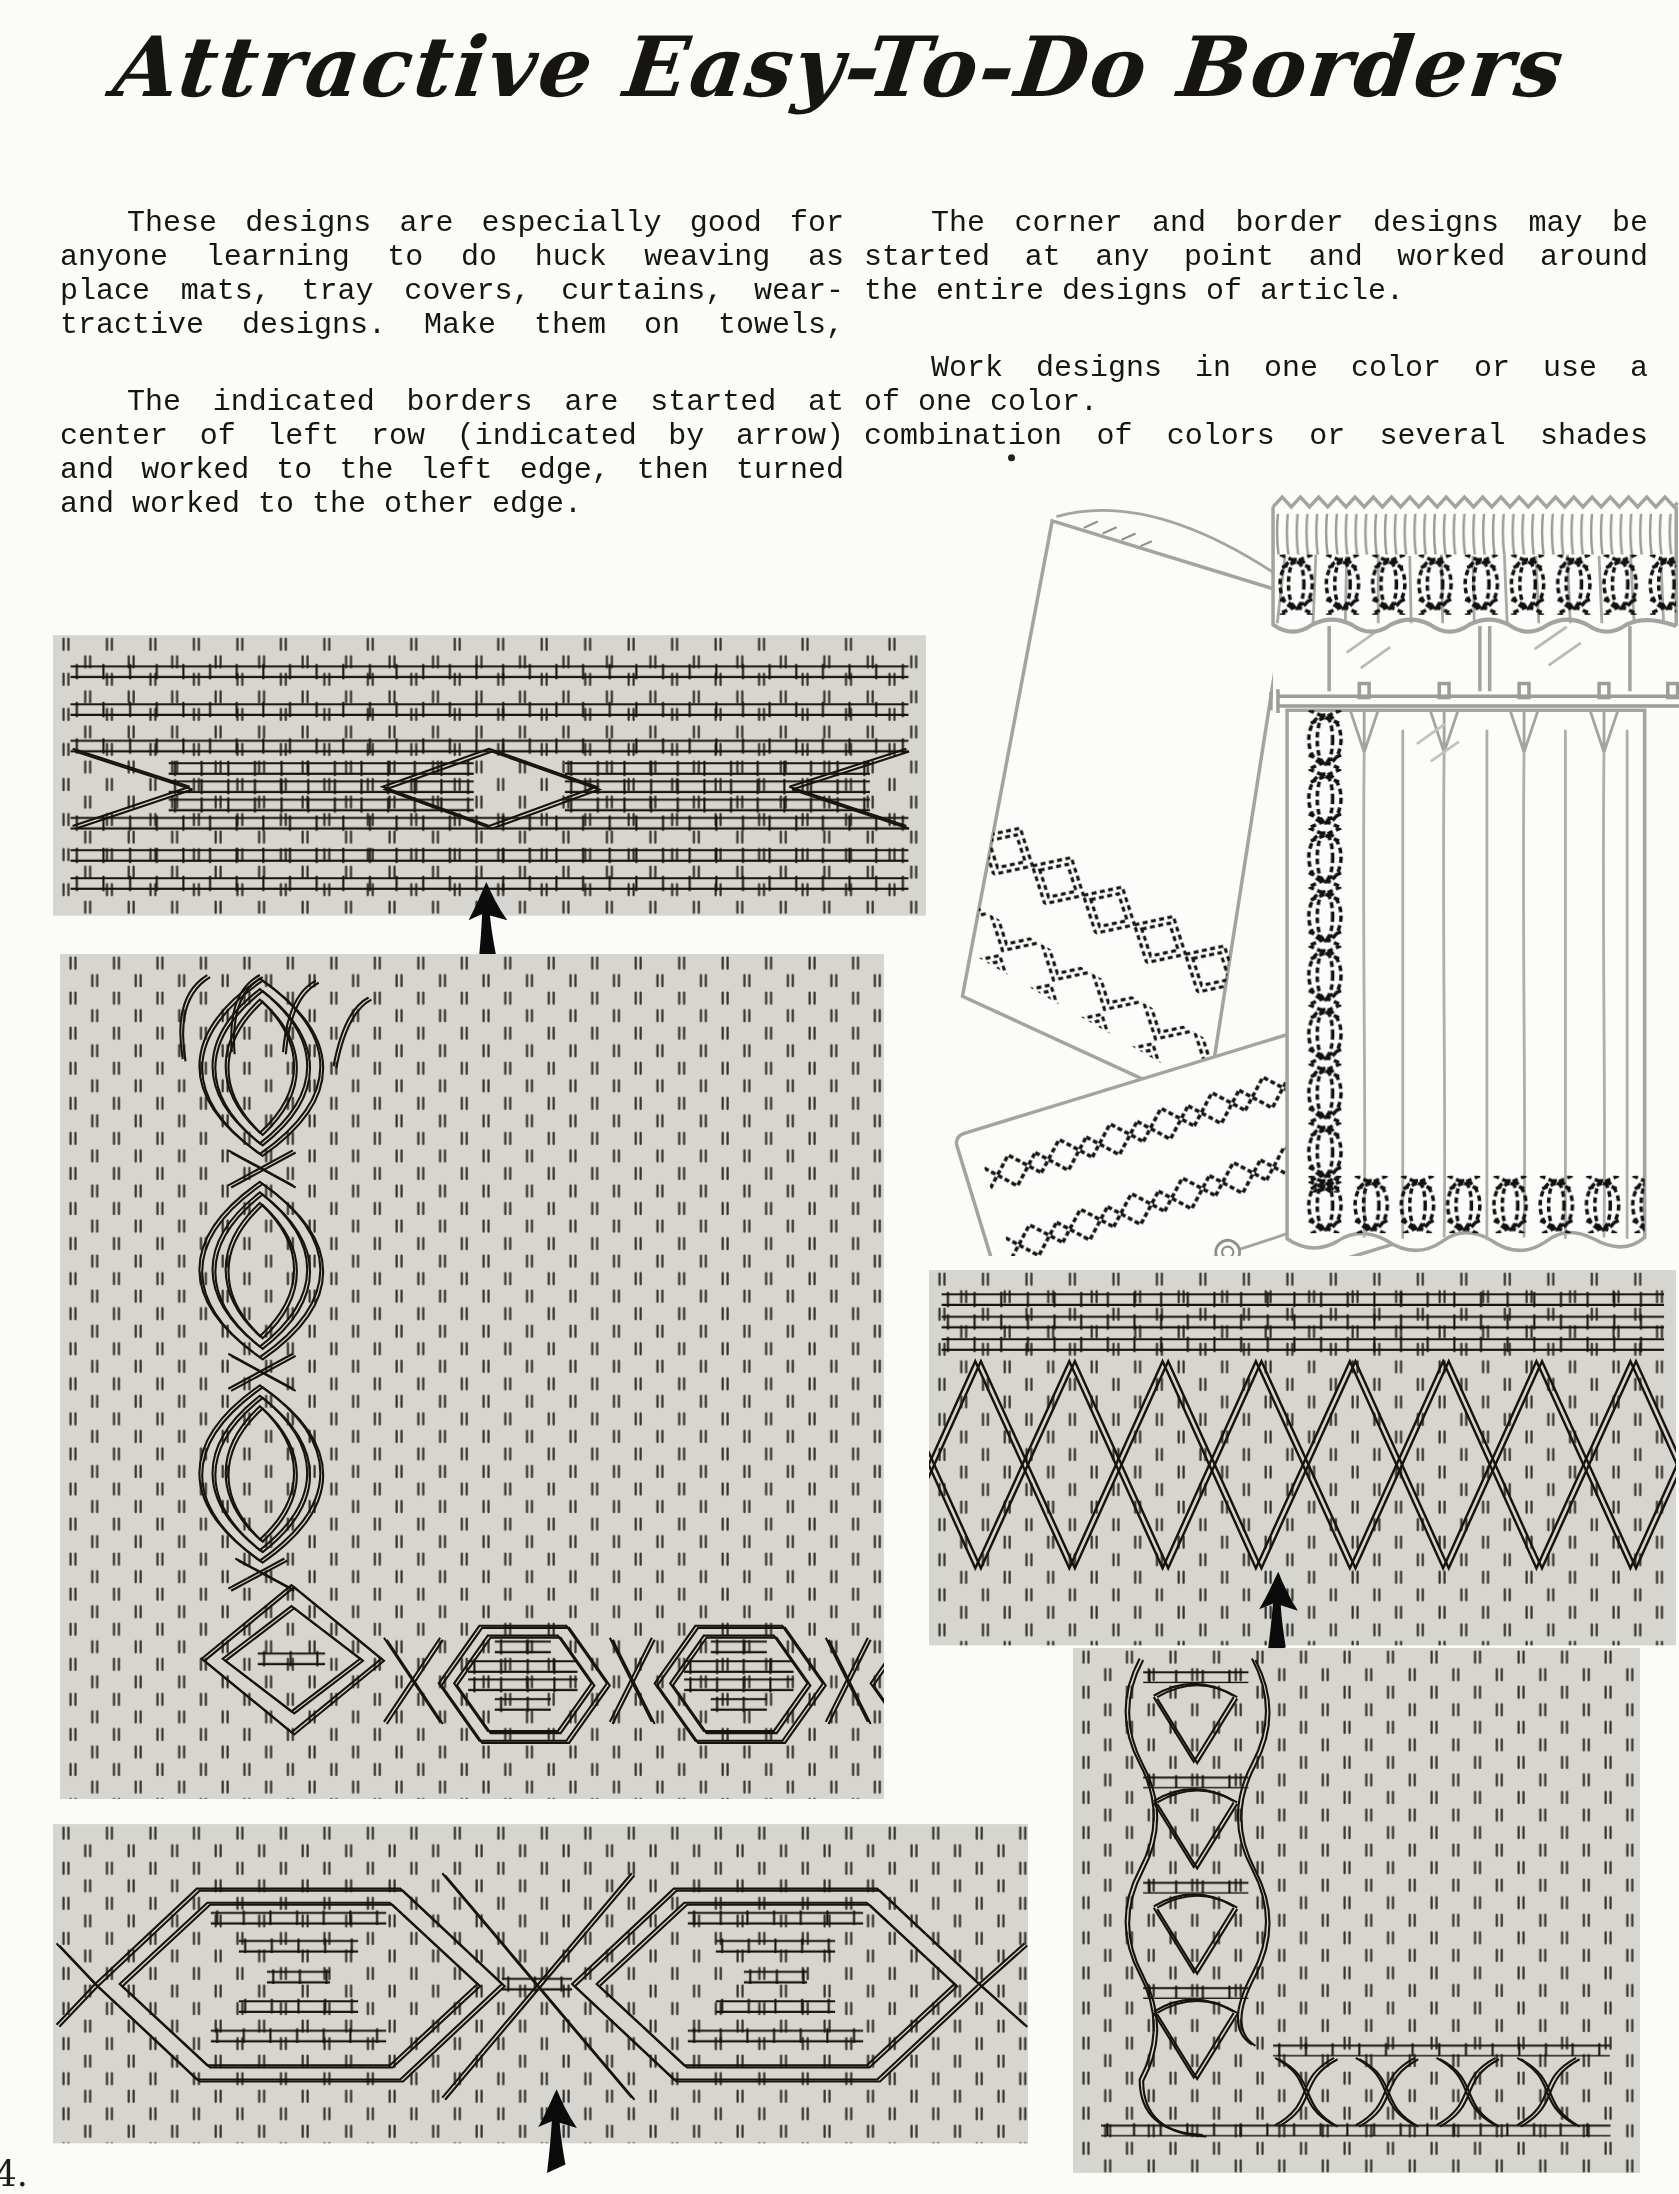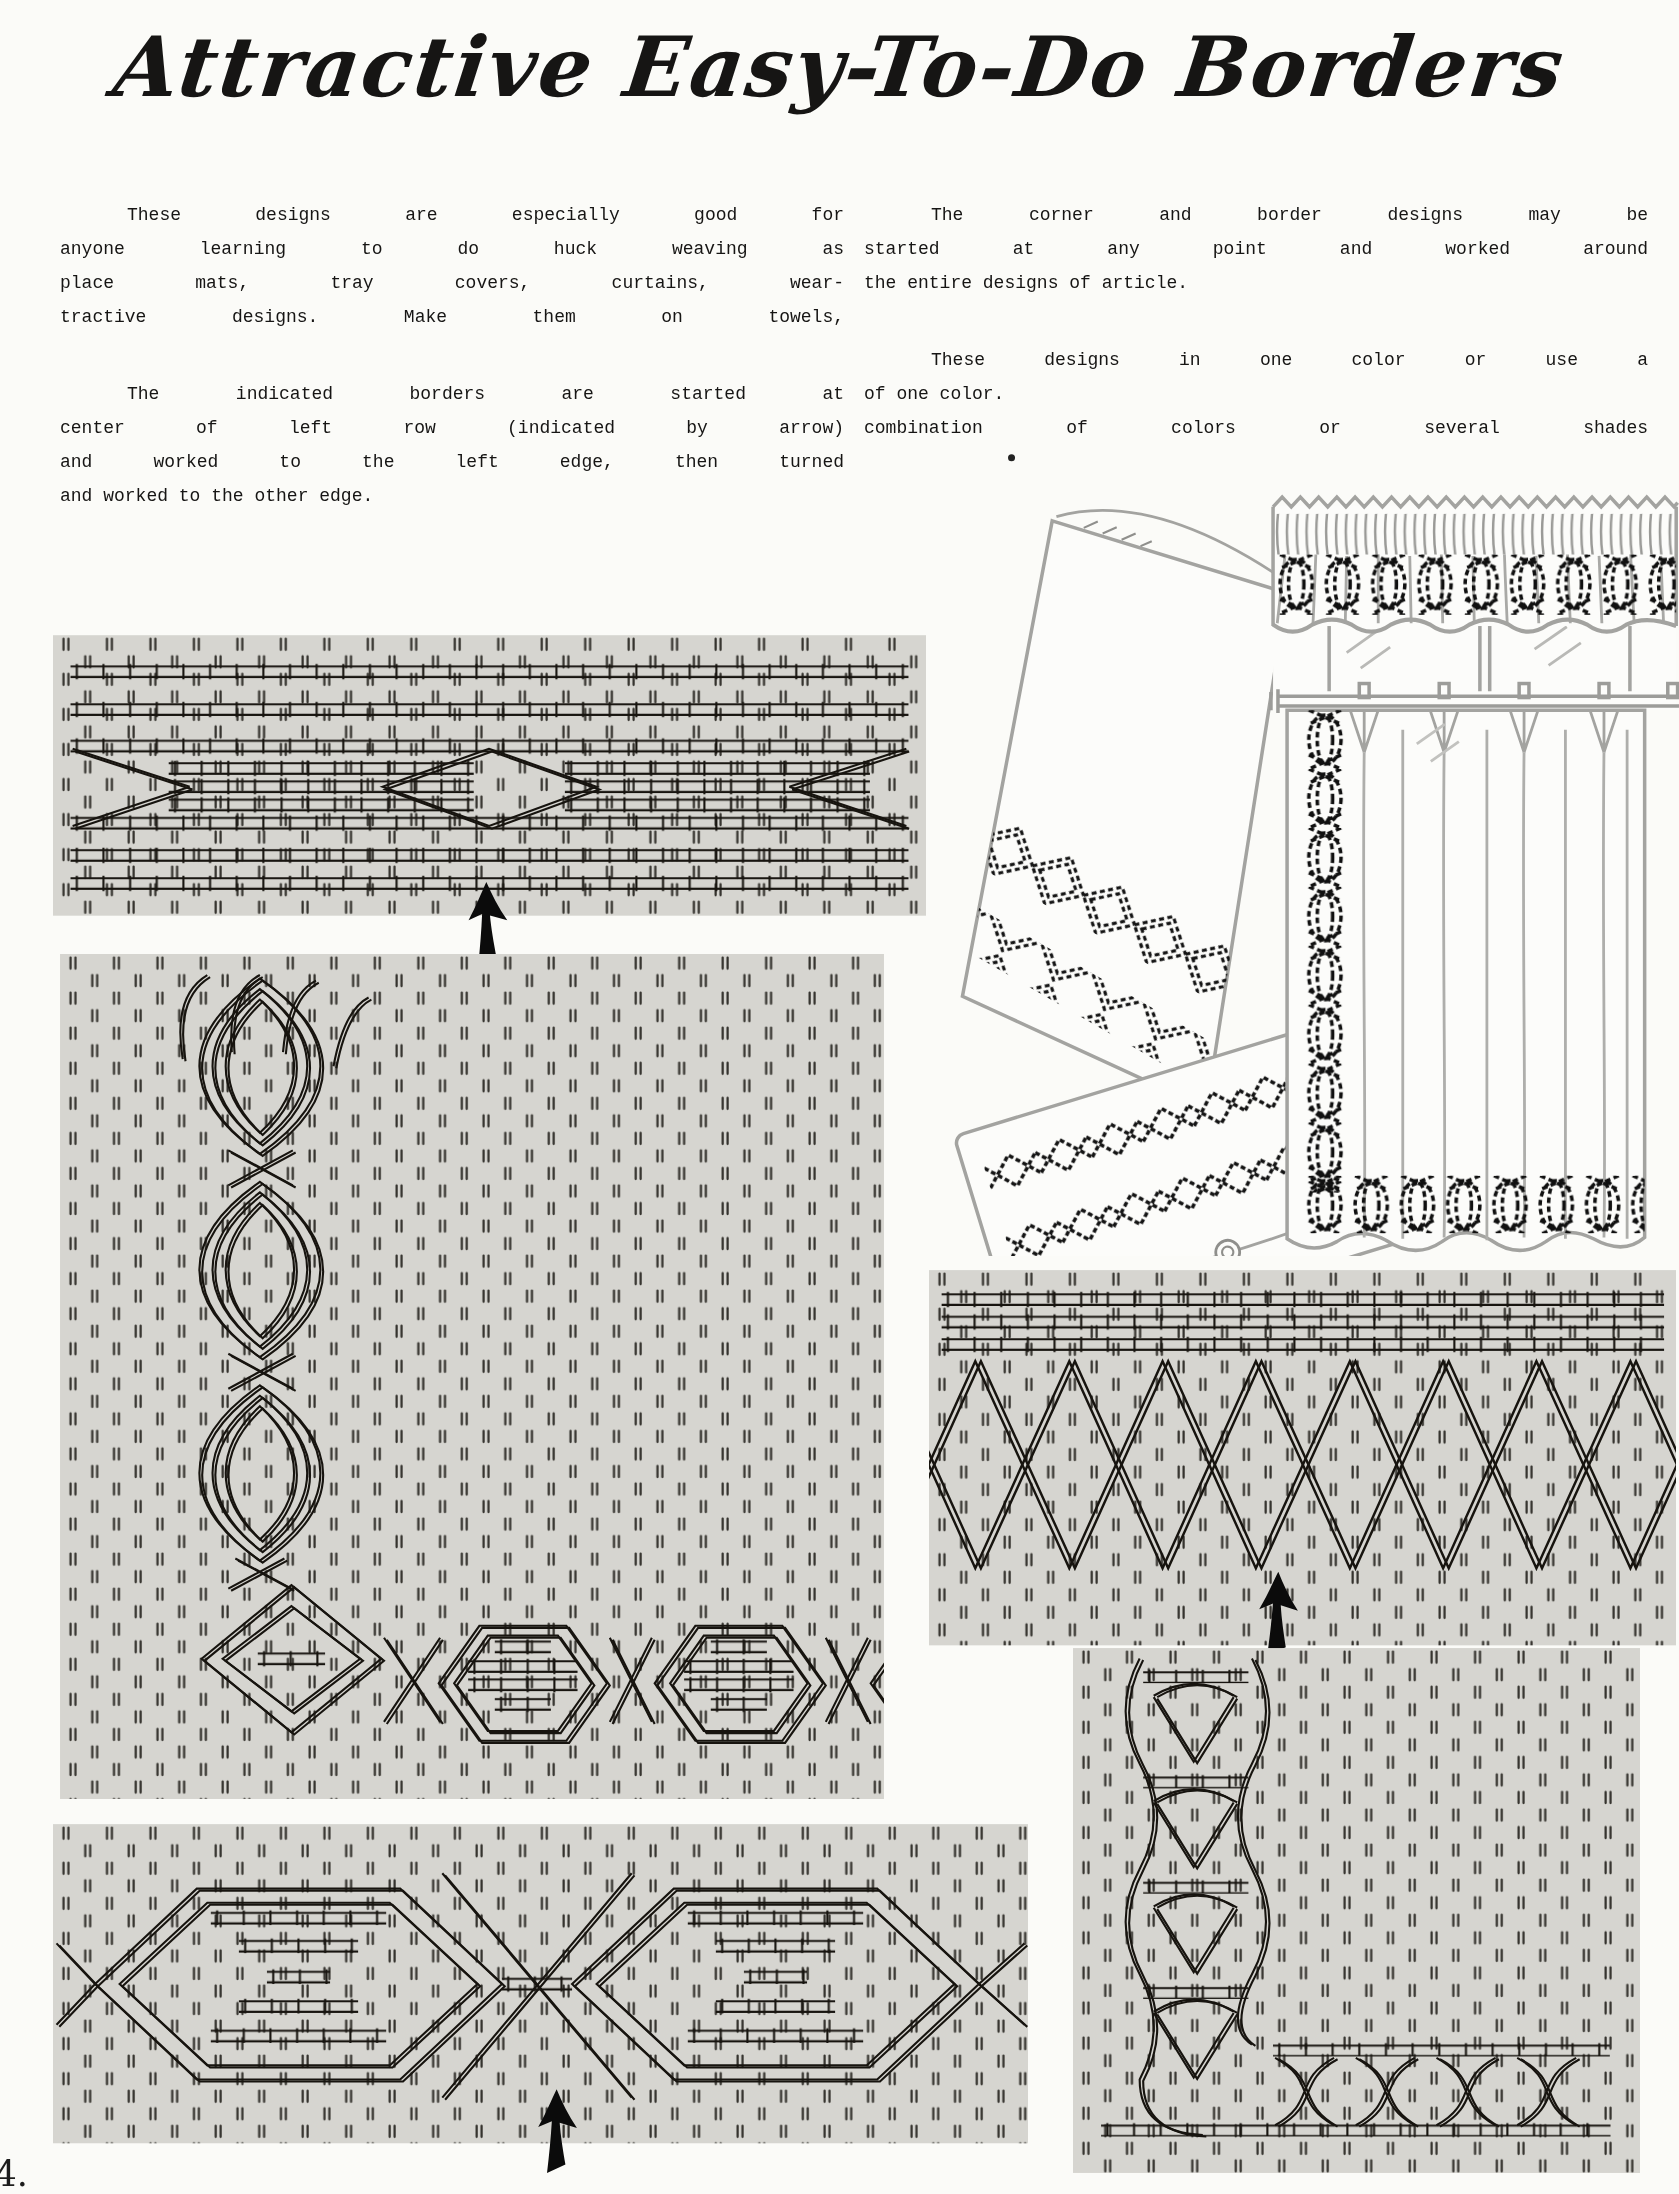--- a/index.html
+++ b/index.html
@@ -7,21 +7,21 @@
     width:1679px;height:2194px;position:relative;overflow:hidden;
     background:#fbfbf8;color:#161514;
     font-family:"Liberation Mono","DejaVu Sans Mono",monospace;
   }
   .page-title{
     position:absolute;top:18px;left:0;width:1679px;text-align:center;
     font-family:"DejaVu Serif","Liberation Serif",serif;
     font-style:italic;font-weight:700;font-size:83px;letter-spacing:2.1px;
     transform:skewX(-7deg);white-space:nowrap;
   }
-  .col{position:absolute;top:198px;width:784px;font-size:18px;line-height:34px;}
+  .col{position:absolute;top:206px;width:784px;font-size:30px;line-height:34px;}
   .col-left{left:60px;}
   .col-right{left:864px;}
   .para2{margin-top:43px;}
   .ln{white-space:normal;}
   .j{text-align:justify;text-align-last:justify;}
   .ind{text-indent:67px;}
   .fig{position:absolute;}
   .pageno{
     position:absolute;left:-5.6px;top:2154px;
     font-family:"DejaVu Serif","Liberation Serif",serif;font-size:35px;color:#1c1c1c;
@@ -89,21 +89,21 @@
   </div>
 </div>
 
 <div class="col col-right">
   <div>
     <div class="ln j ind">The corner and border designs may be</div>
     <div class="ln j">started at any point and worked around</div>
     <div class="ln">the entire designs of article.</div>
   </div>
   <div class="para2">
-    <div class="ln j ind">These designs in one color or use a</div>
+    <div class="ln j ind">Work designs in one color or use a</div>
     <div class="ln">of one color.</div>
     <div class="ln j">combination of colors or several shades</div>
   </div>
 </div>
 
 <div class="fig" style="left:53px;top:635px">
 <svg width="873" height="344" viewBox="0 0 1245 490">
   <rect width="1245" height="400" fill="url(#huck)"></rect>
   <g transform="translate(25,40)">
         <rect width="1195" height="24" fill="url(#ladder)"></rect>

